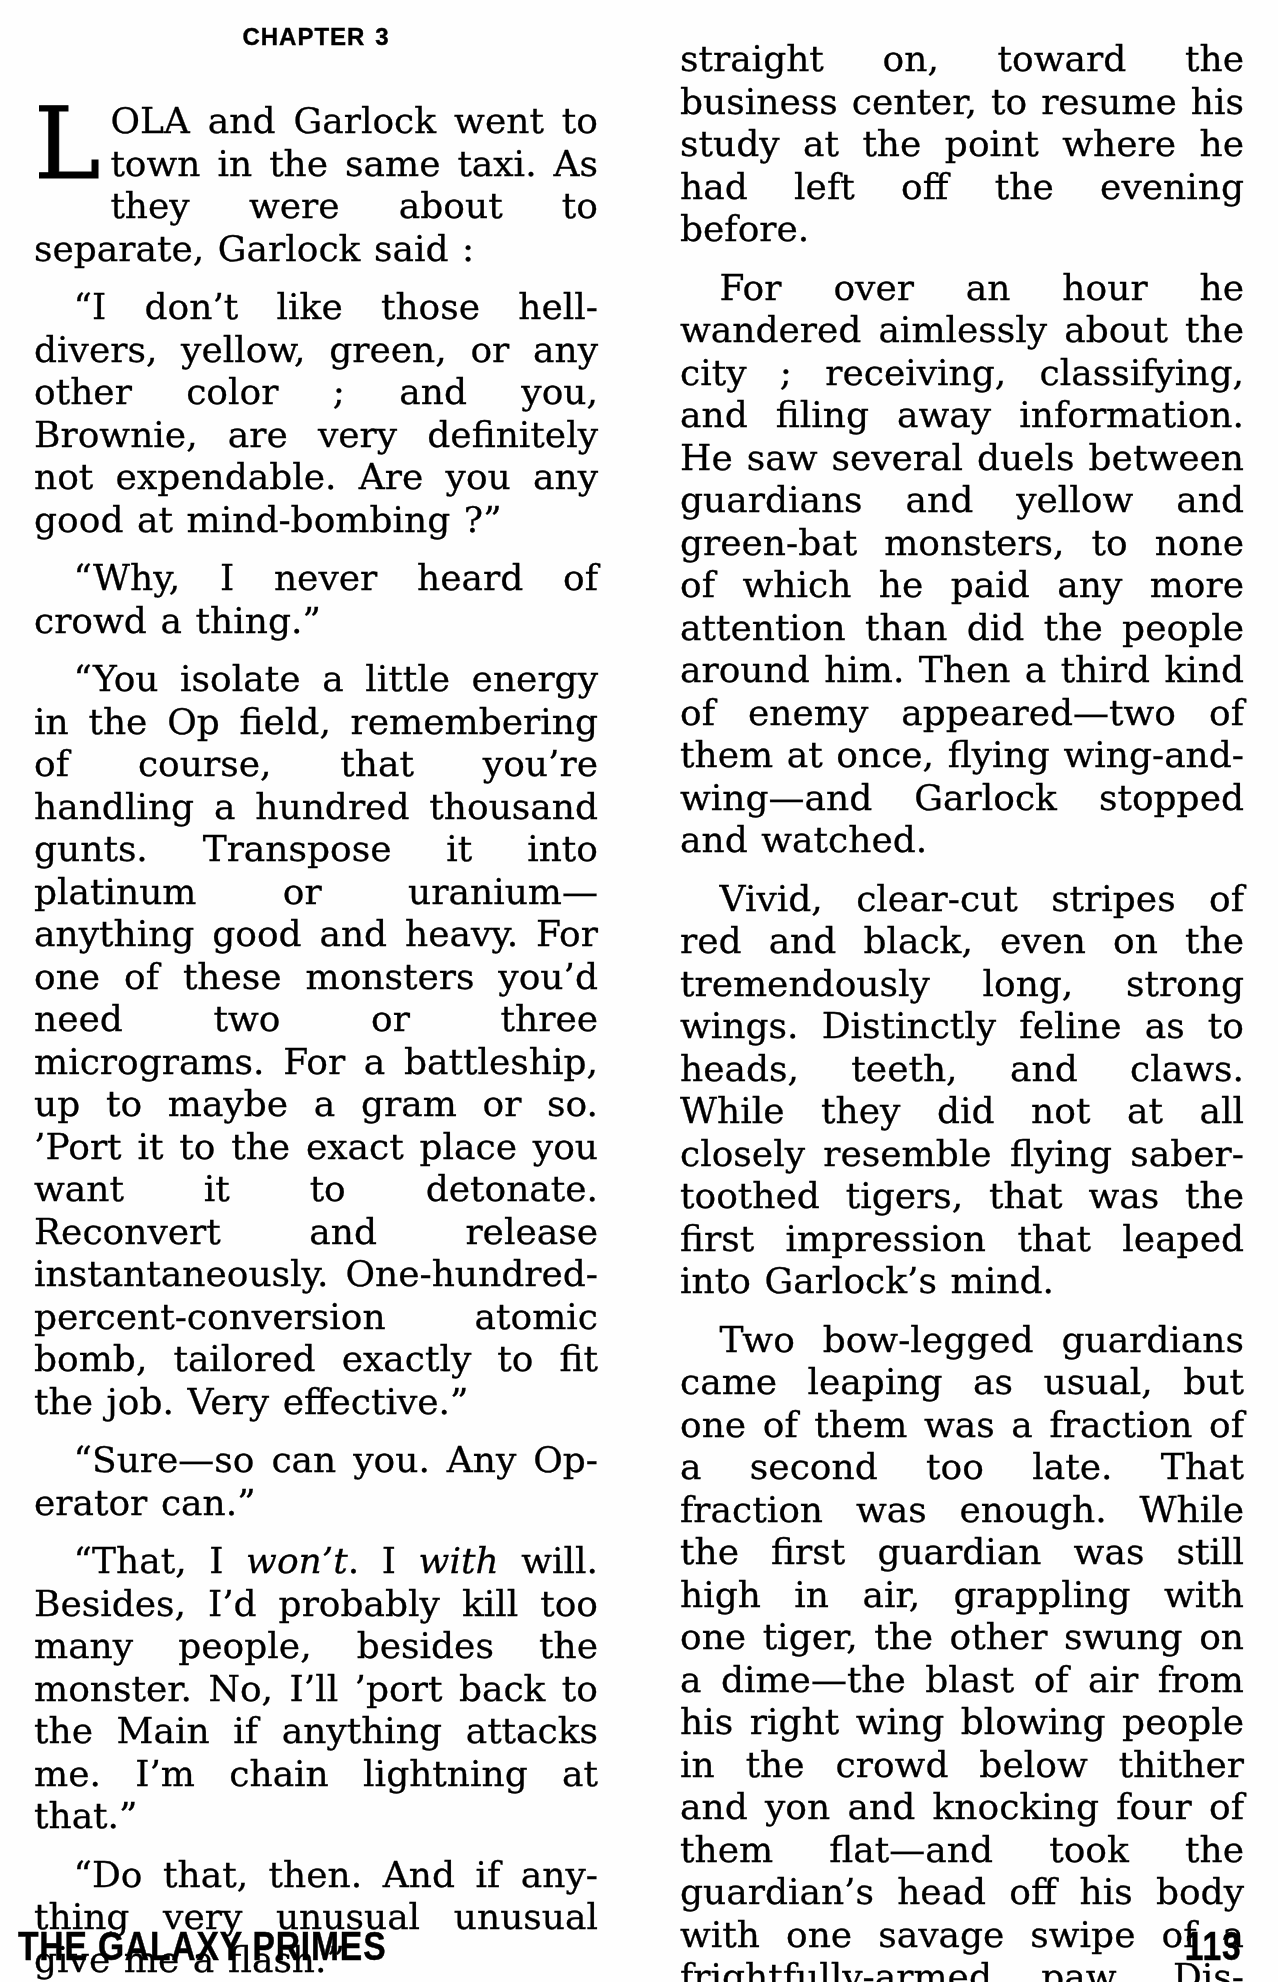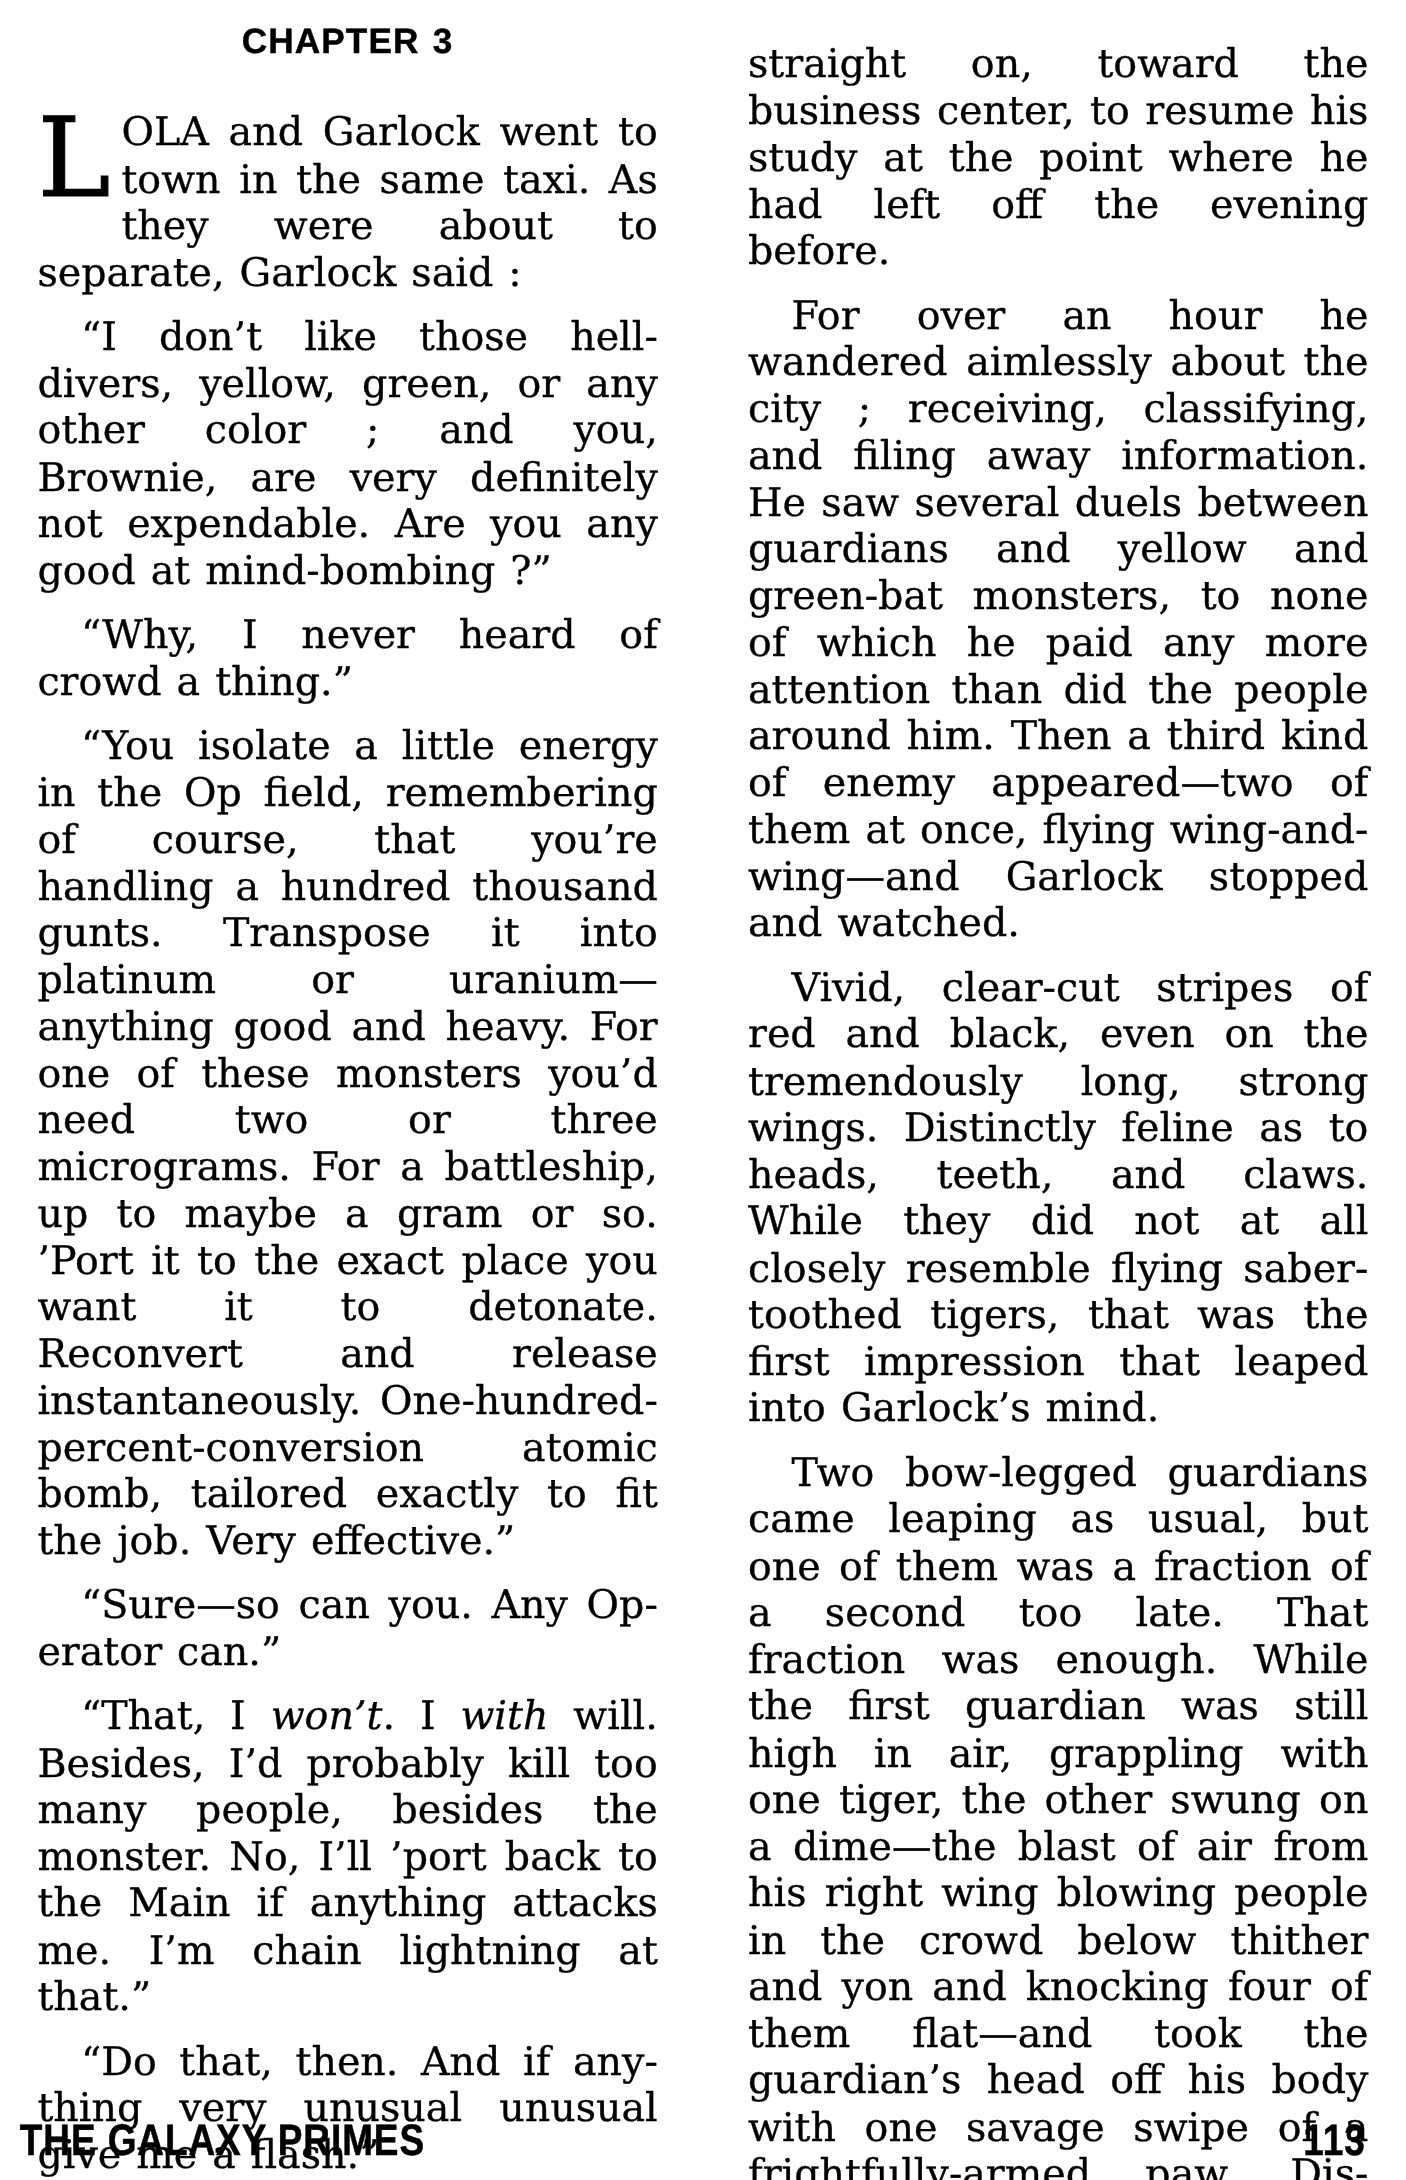--- a/index.html
+++ b/index.html
@@ -28,21 +28,21 @@
     text-align: justify;
     word-spacing: 0.06em;
     -webkit-text-stroke: 0.3px #000;
     hyphens: manual;
   }
   .col-left { padding-top: 20px; }
   .col-right { padding-top: 22px; }
   .chapter-heading {
     font-family: "Liberation Sans", sans-serif;
     font-weight: bold;
-    font-size: 32px;
+    font-size: 24px;
     line-height: 34px;
     letter-spacing: 1px;
     text-align: center;
     -webkit-text-stroke: 0.4px #000;
     margin-bottom: 46px;
   }
   .para { margin: 16px; text-indent: 1.1em; }
   .para.no-indent { text-indent: 0; }
   .dropcap {
     float: left;

